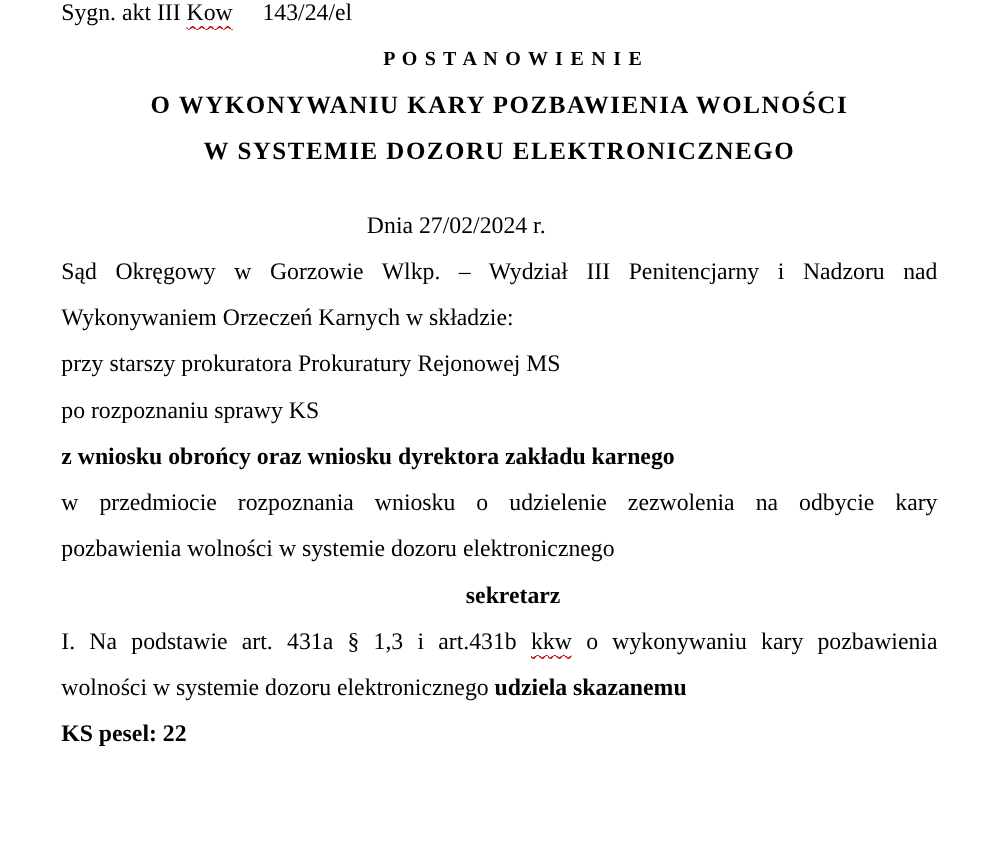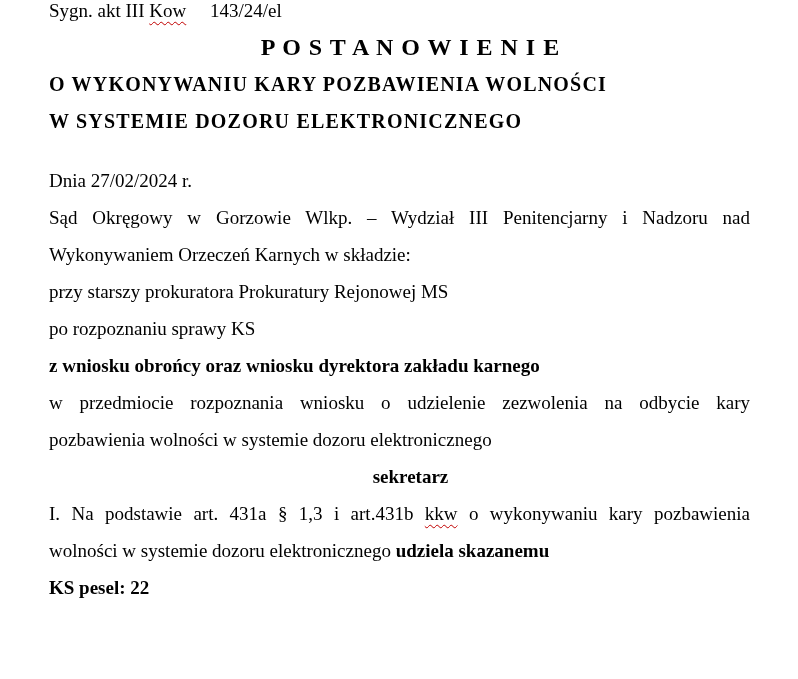--- a/index.html
+++ b/index.html
@@ -24,30 +24,31 @@
   .pre { white-space: pre-wrap; }
   .bold { font-weight: bold; }
   .center-off { text-align: center; padding-left: 22px; }
   .just {
     text-align: justify;
     text-align-last: justify;
     text-justify: inter-word;
   }
   .title-main {
     font-weight: bold;
-    font-size: 24px;
+    font-size: 16px;
     letter-spacing: 1px;
   }
   .title-caps {
     font-weight: bold;
     font-size: 20px;
     letter-spacing: 1.2px;
+    text-align: center;
   }
   .date-line {
-    text-align: left;
+    text-align: center;
     padding-right: 69px;
     margin-top: 22px;
   }
   .kv { margin-left: 106px; }
   .kv .k {
     display: inline-block;
     width: 155px;
   }
   .kv .v { white-space: pre-wrap; }
   .squiggle {

